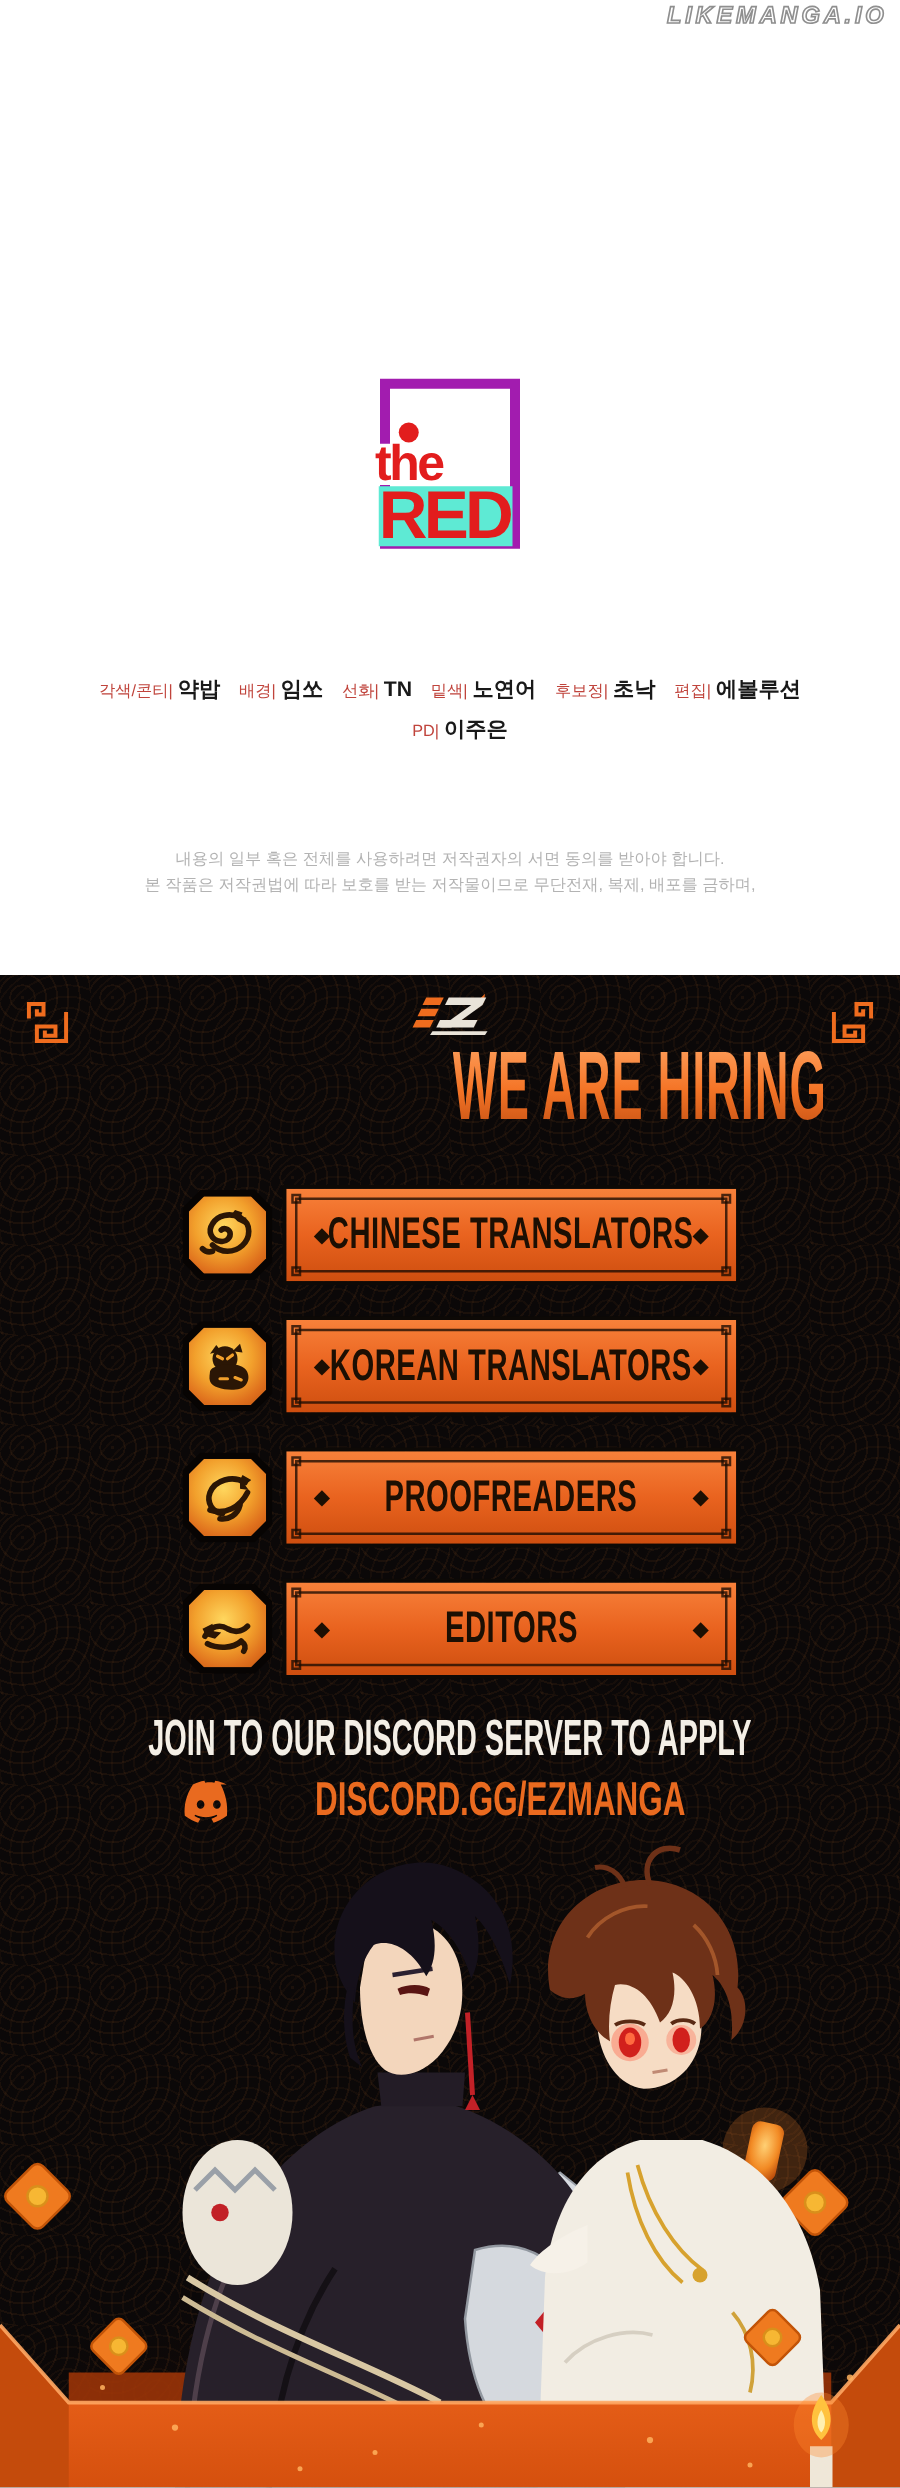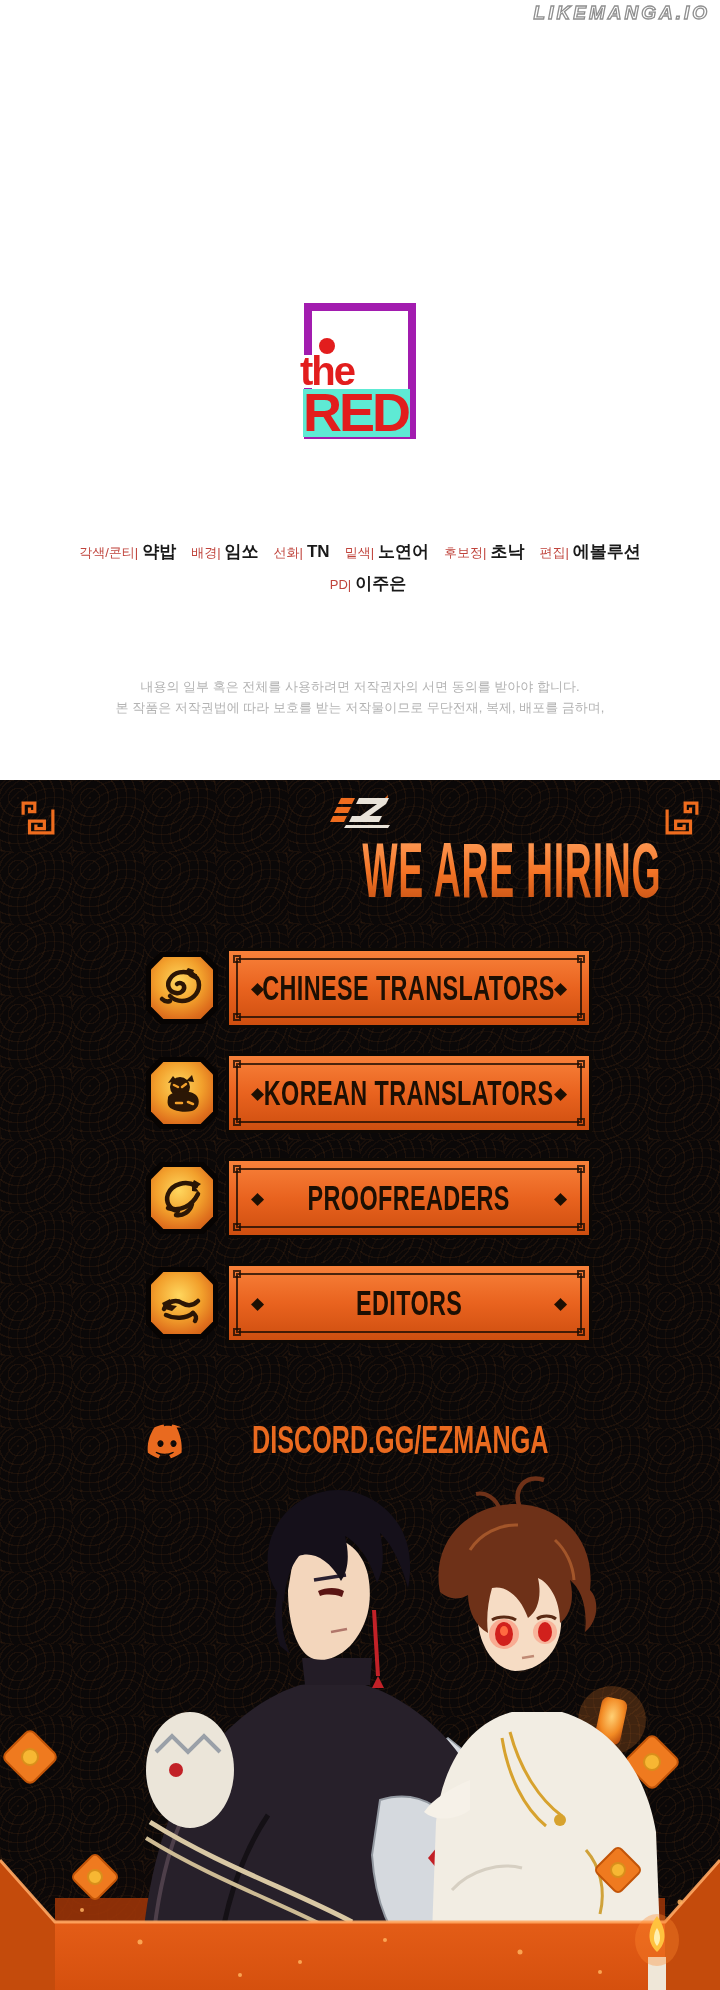--- a/index.html
+++ b/index.html
@@ -279,20 +279,23 @@
               <span class="corner br"></span>
           </span>
           <span class="diamond dl">◆</span>
           <span class="banner-label">EDITORS</span>
           <span class="diamond dr">◆</span>
         </div>
       </div>
 
     </div>
 
+    <div class="join-text">
+      <span>JOIN TO OUR DISCORD SERVER TO APPLY</span>
+    </div>
 
     <div class="discord-row">
       <svg viewBox="0 0 48 36" fill="#e96a1f">
         <path d="M39 4c-3-1.5-6.2-2.6-9.6-3.1l-.7 1.6c-2.8-.5-5-.5-7.6 0L20.4.9C17 1.4 13.8 2.5 10.8 4 4.9 13 3.2 21.7 4 30.2c3.8 2.8 7.5 4.6 11.1 5.7l1.9-3.2c-1.7-.6-3.3-1.4-4.9-2.4l.5-1c5.7 2.7 12.4 2.7 18 0l.5 1c-1.6 1-3.2 1.8-4.9 2.4l1.9 3.2c3.6-1.1 7.3-2.9 11.1-5.7.9-9.8-1.2-18.4-5.2-26.2zM17.2 24.3c-1.8 0-3.2-1.6-3.2-3.6s1.4-3.6 3.2-3.6 3.2 1.6 3.2 3.6-1.4 3.6-3.2 3.6zm13.6 0c-1.8 0-3.2-1.6-3.2-3.6s1.4-3.6 3.2-3.6 3.2 1.6 3.2 3.6-1.4 3.6-3.2 3.6z"></path>
       </svg>
       <span class="discord-handle">DISCORD.GG/EZMANGA</span>
     </div>
 
     <div class="illustration">
       <svg viewBox="0 0 720 520">

